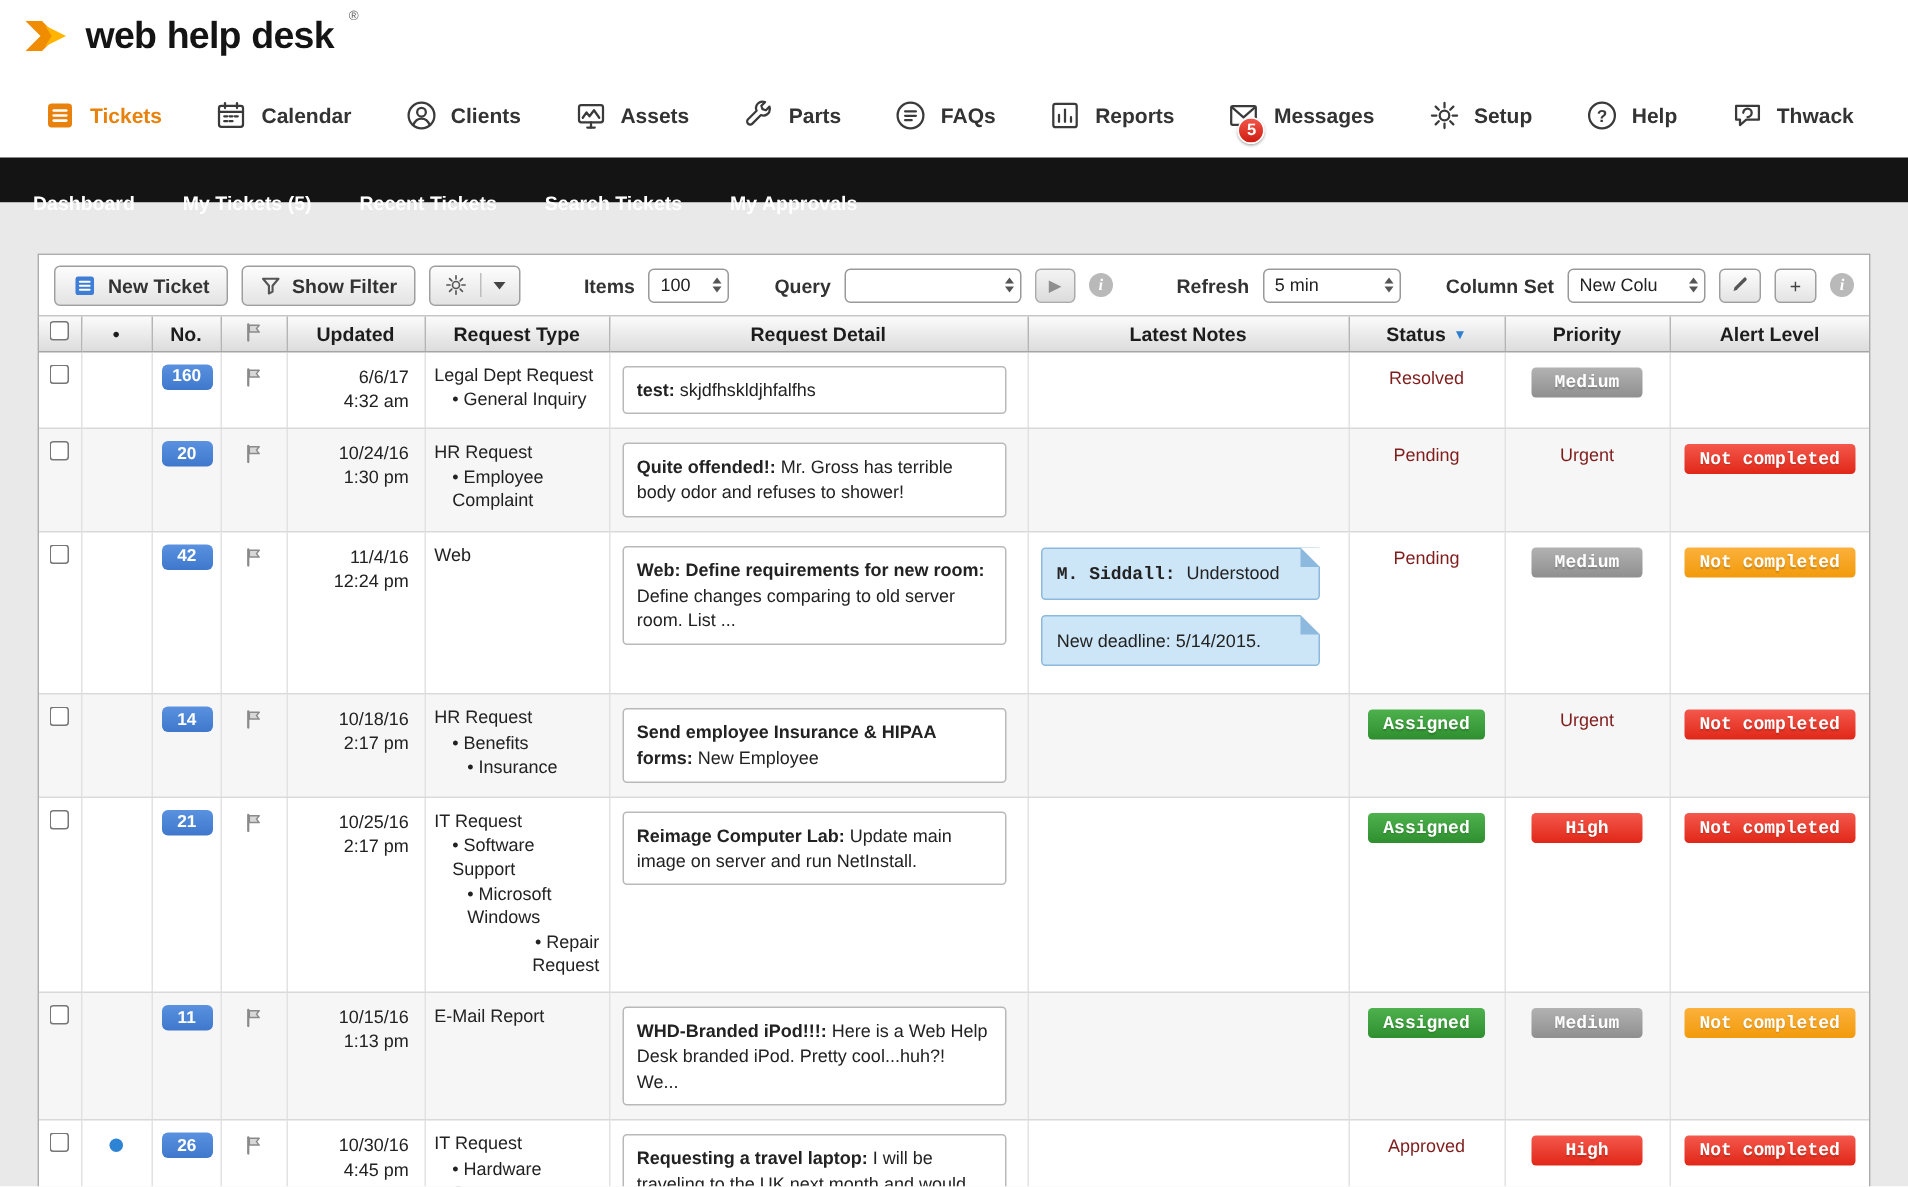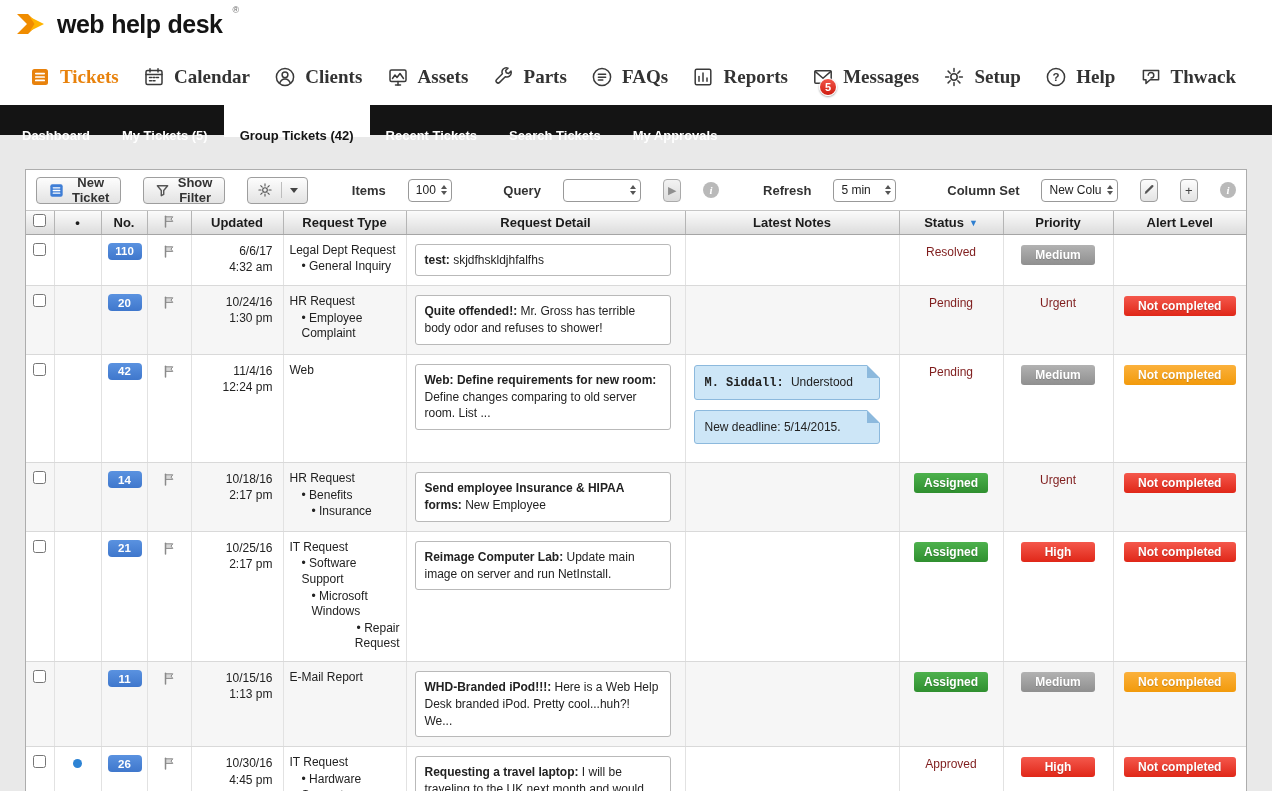--- a/index.html
+++ b/index.html
@@ -7,39 +7,39 @@
   body { font-family:"Liberation Sans", sans-serif; background:#fff; color:#222; }
 
   
   .logo-bar { height:48px; display:flex; align-items:center; padding-left:16px; gap:9px; background:#fff; }
   .logo-text { display:flex; align-items:baseline; gap:7px; font-size:25px; font-weight:bold; color:#141414; letter-spacing:-0.5px; }
   .logo-tm { font-size:9px; color:#666; align-self:flex-start; margin-top:5px; margin-left:1px; }
 
   
   .main-nav { height:57px; display:flex; align-items:center; justify-content:space-between; padding:0 36px 0 28px; background:#fff; }
   .nav-item { display:flex; align-items:center; gap:8px; cursor:pointer; color:#3a3a3a; }
-  .nav-label { font-weight:bold; font-size:19px; color:#333;font-family:Liberation Serif, serif; }
+  .nav-label { font-weight:bold; font-size:14px; color:#333; }
   .nav-item.active .nav-label { color:#e8820c; }
   .nav-icon { position:relative; width:24px; height:24px; display:flex; align-items:center; justify-content:center; color:#3a3a3a; }
   .nav-item.active .nav-icon { color:#e8820c; }
   .msg-badge { position:absolute; top:13px; left:8px; width:18px; height:18px; border-radius:50%;
     background:linear-gradient(#f2564a,#cf1c10); color:#fff; font-size:11px; font-weight:bold;
     display:flex; align-items:center; justify-content:center; border:1.5px solid #fff; box-shadow:0 1px 2px rgba(0,0,0,.35); }
 
   
   .tab-bar { height:30px; background:#141414; display:flex; padding-left:6px; }
   .tab { color:#fff; font-size:13px; font-weight:bold; line-height:30px; padding:16px 16px; cursor:pointer; white-space:nowrap; }
   .tab.active { background:#fff; color:#141414; }
 
   
   .content { background:#e9e9e9; height:656px; padding:34px 25px 0; overflow:hidden; }
   .panel { background:#fff; border:1px solid #adadad; }
 
   
-  .toolbar { height:41px; display:flex; align-items:center; padding:0 10px; gap:22px; border-bottom:1px solid #c6c6c6; background:#fff; }
+  .toolbar { height:41px; display:flex; align-items:center; padding:0 10px; gap:9px; border-bottom:1px solid #c6c6c6; background:#fff; }
   .btn { display:inline-flex; align-items:center; gap:7px; border:1px solid #9e9e9e; border-radius:4px;
     background:linear-gradient(#fdfdfd,#e3e3e3); padding:0 11px; height:27px; font-weight:bold; font-size:13px; color:#333; cursor:pointer;
     font-family:"Liberation Sans", sans-serif; }
   .btn-ic { display:inline-flex; align-items:center; justify-content:center; }
   .btn-ic.blue { color:#3f7ed6; }
   .btn-ic.gray { color:#555; }
   .vsep { width:1px; height:16px; background:#bdbdbd; }
   .caret-down { width:0; height:0; border-left:4px solid transparent; border-right:4px solid transparent; border-top:5px solid #444; }
   .tb-label { font-weight:bold; font-size:13px; color:#333; white-space:nowrap; }
   .sel { display:inline-flex; align-items:center; border:1px solid #999; border-radius:4px; background:#fff; height:23px;
@@ -81,21 +81,21 @@
   .detail-box { border:1px solid #b9b9b9; border-radius:3px; background:#fff; padding:7px 9px; margin:1px 8px 1px 2px; line-height:1.4; }
   .detail-title { font-weight:bold; }
 
   .note-callout { position:relative; background:#cde6f7; border:1px solid #8cb9dd; border-radius:3px; padding:8px 10px;
     margin:2px 13px 10px 2px; line-height:1.35; }
   .note-callout::before { content:""; position:absolute; top:-1px; right:-1px; border-style:solid;
     border-width:0 13px 13px 0; border-color:#fff #fff #8cb9dd #8cb9dd; }
   .note-bold { font-weight:bold;font-family:Liberation Mono, monospace; }
 
   .badge { display:inline-block; min-width:74px; padding:3px 10px; border-radius:3px; color:#fff; font-weight:bold;
-    font-size:12px; text-align:center; text-shadow:0 1px 1px rgba(0,0,0,.18); }
+    font-size:12px; text-align:center; text-shadow:0 1px 1px rgba(0,0,0,.18);font-family:Liberation Mono, monospace; }
   .badge-green  { background:linear-gradient(#4db14d,#2f8f2f); }
   .badge-gray   { background:linear-gradient(#b2b2b2,#8f8f8f); }
   .badge-red    { background:linear-gradient(#f4584c,#e02718); }
   .badge-orange { background:linear-gradient(#fbb13c,#f29a0b); }
   td .badge-wide { min-width:112px; }
   .plain-val { font-size:12px; color:#7f1d1d; }
   .cell-pad-top { padding-top:10px; }
 </style>
 </head>
 <body>
@@ -229,21 +229,20 @@
           <path d="M8.2 9.2 a2.8 2.8 0 1 1 2.8 2.8"></path>
         </svg>
       </span>
       <span class="nav-label">Thwack</span>
     </div>
   </div>
 
 <div class="tab-bar">
     <div class="tab">Dashboard</div>
     <div class="tab">My Tickets (5)</div>
-    <div class="tab active">Group Tickets (42)</div>
     <div class="tab">Recent Tickets</div>
     <div class="tab">Search Tickets</div>
     <div class="tab">My Approvals</div>
   </div>
 
 <div class="content">
   <div class="panel">
 
     <div class="toolbar">
       <button class="btn">
@@ -366,21 +365,21 @@
             <span>Status</span><span class="sort-arrow">▼</span>
           </th>
           <th>Priority</th>
           <th>Alert Level</th>
         </tr>
       </thead>
       <tbody>
           <tr>
             <td class="col-center"><input type="checkbox" style=""></td>
             <td class="col-center"></td>
-            <td class="col-center"><span class="no-badge">110</span></td>
+            <td class="col-center"><span class="no-badge">160</span></td>
             <td class="col-center"><span class="flag"><svg width="14" height="14" viewBox="0 0 14 14" fill="none" stroke="currentColor" stroke-width="1.5" stroke-linecap="round" stroke-linejoin="round">
                   <path d="M3.5 13 V2.2" stroke="#8a8a8a" stroke-width="1.5" fill="none"></path>
                   <path d="M4.2 2.8 h6.6 L9 5.1 l1.8 2.3 H4.2 z" fill="#d8d8d8" stroke="#8a8a8a" stroke-width="1"></path>
                 </svg></span></td>
             <td>
               <div class="up-date">6/6/17</div>
               <div class="up-time">4:32 am</div>
             </td>
             <td>
               <div class="type-line lvl0">Legal Dept Request</div>

